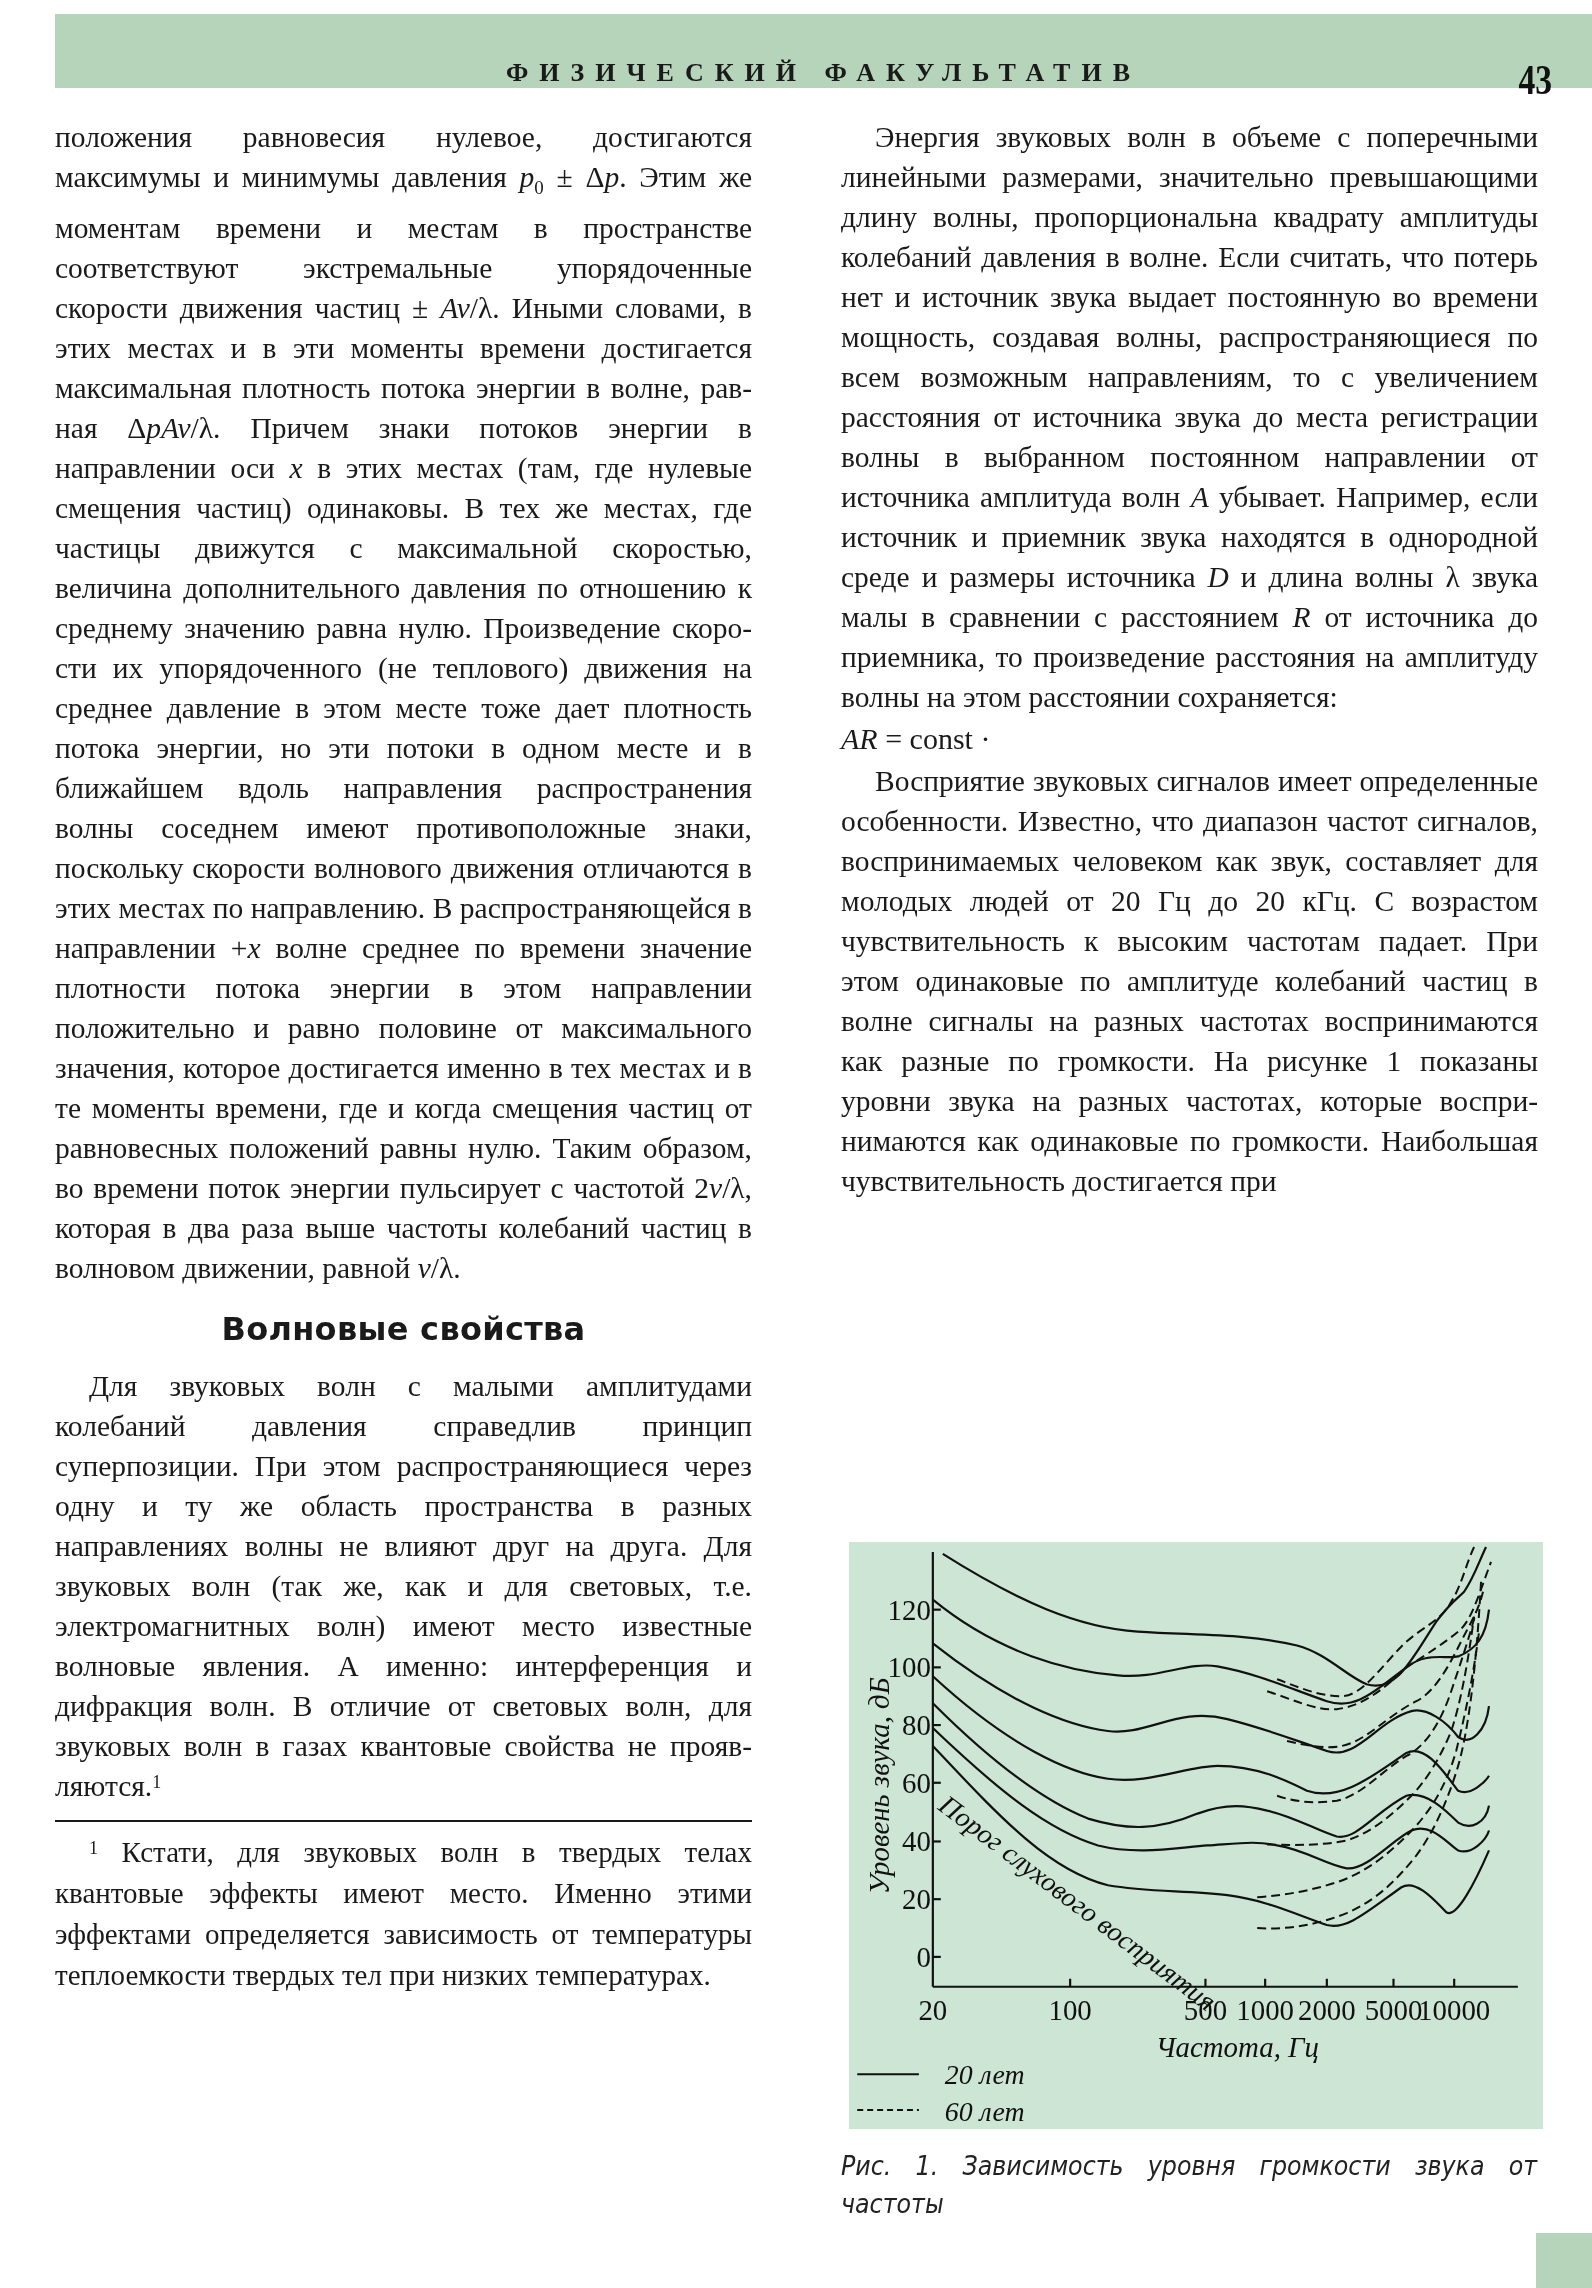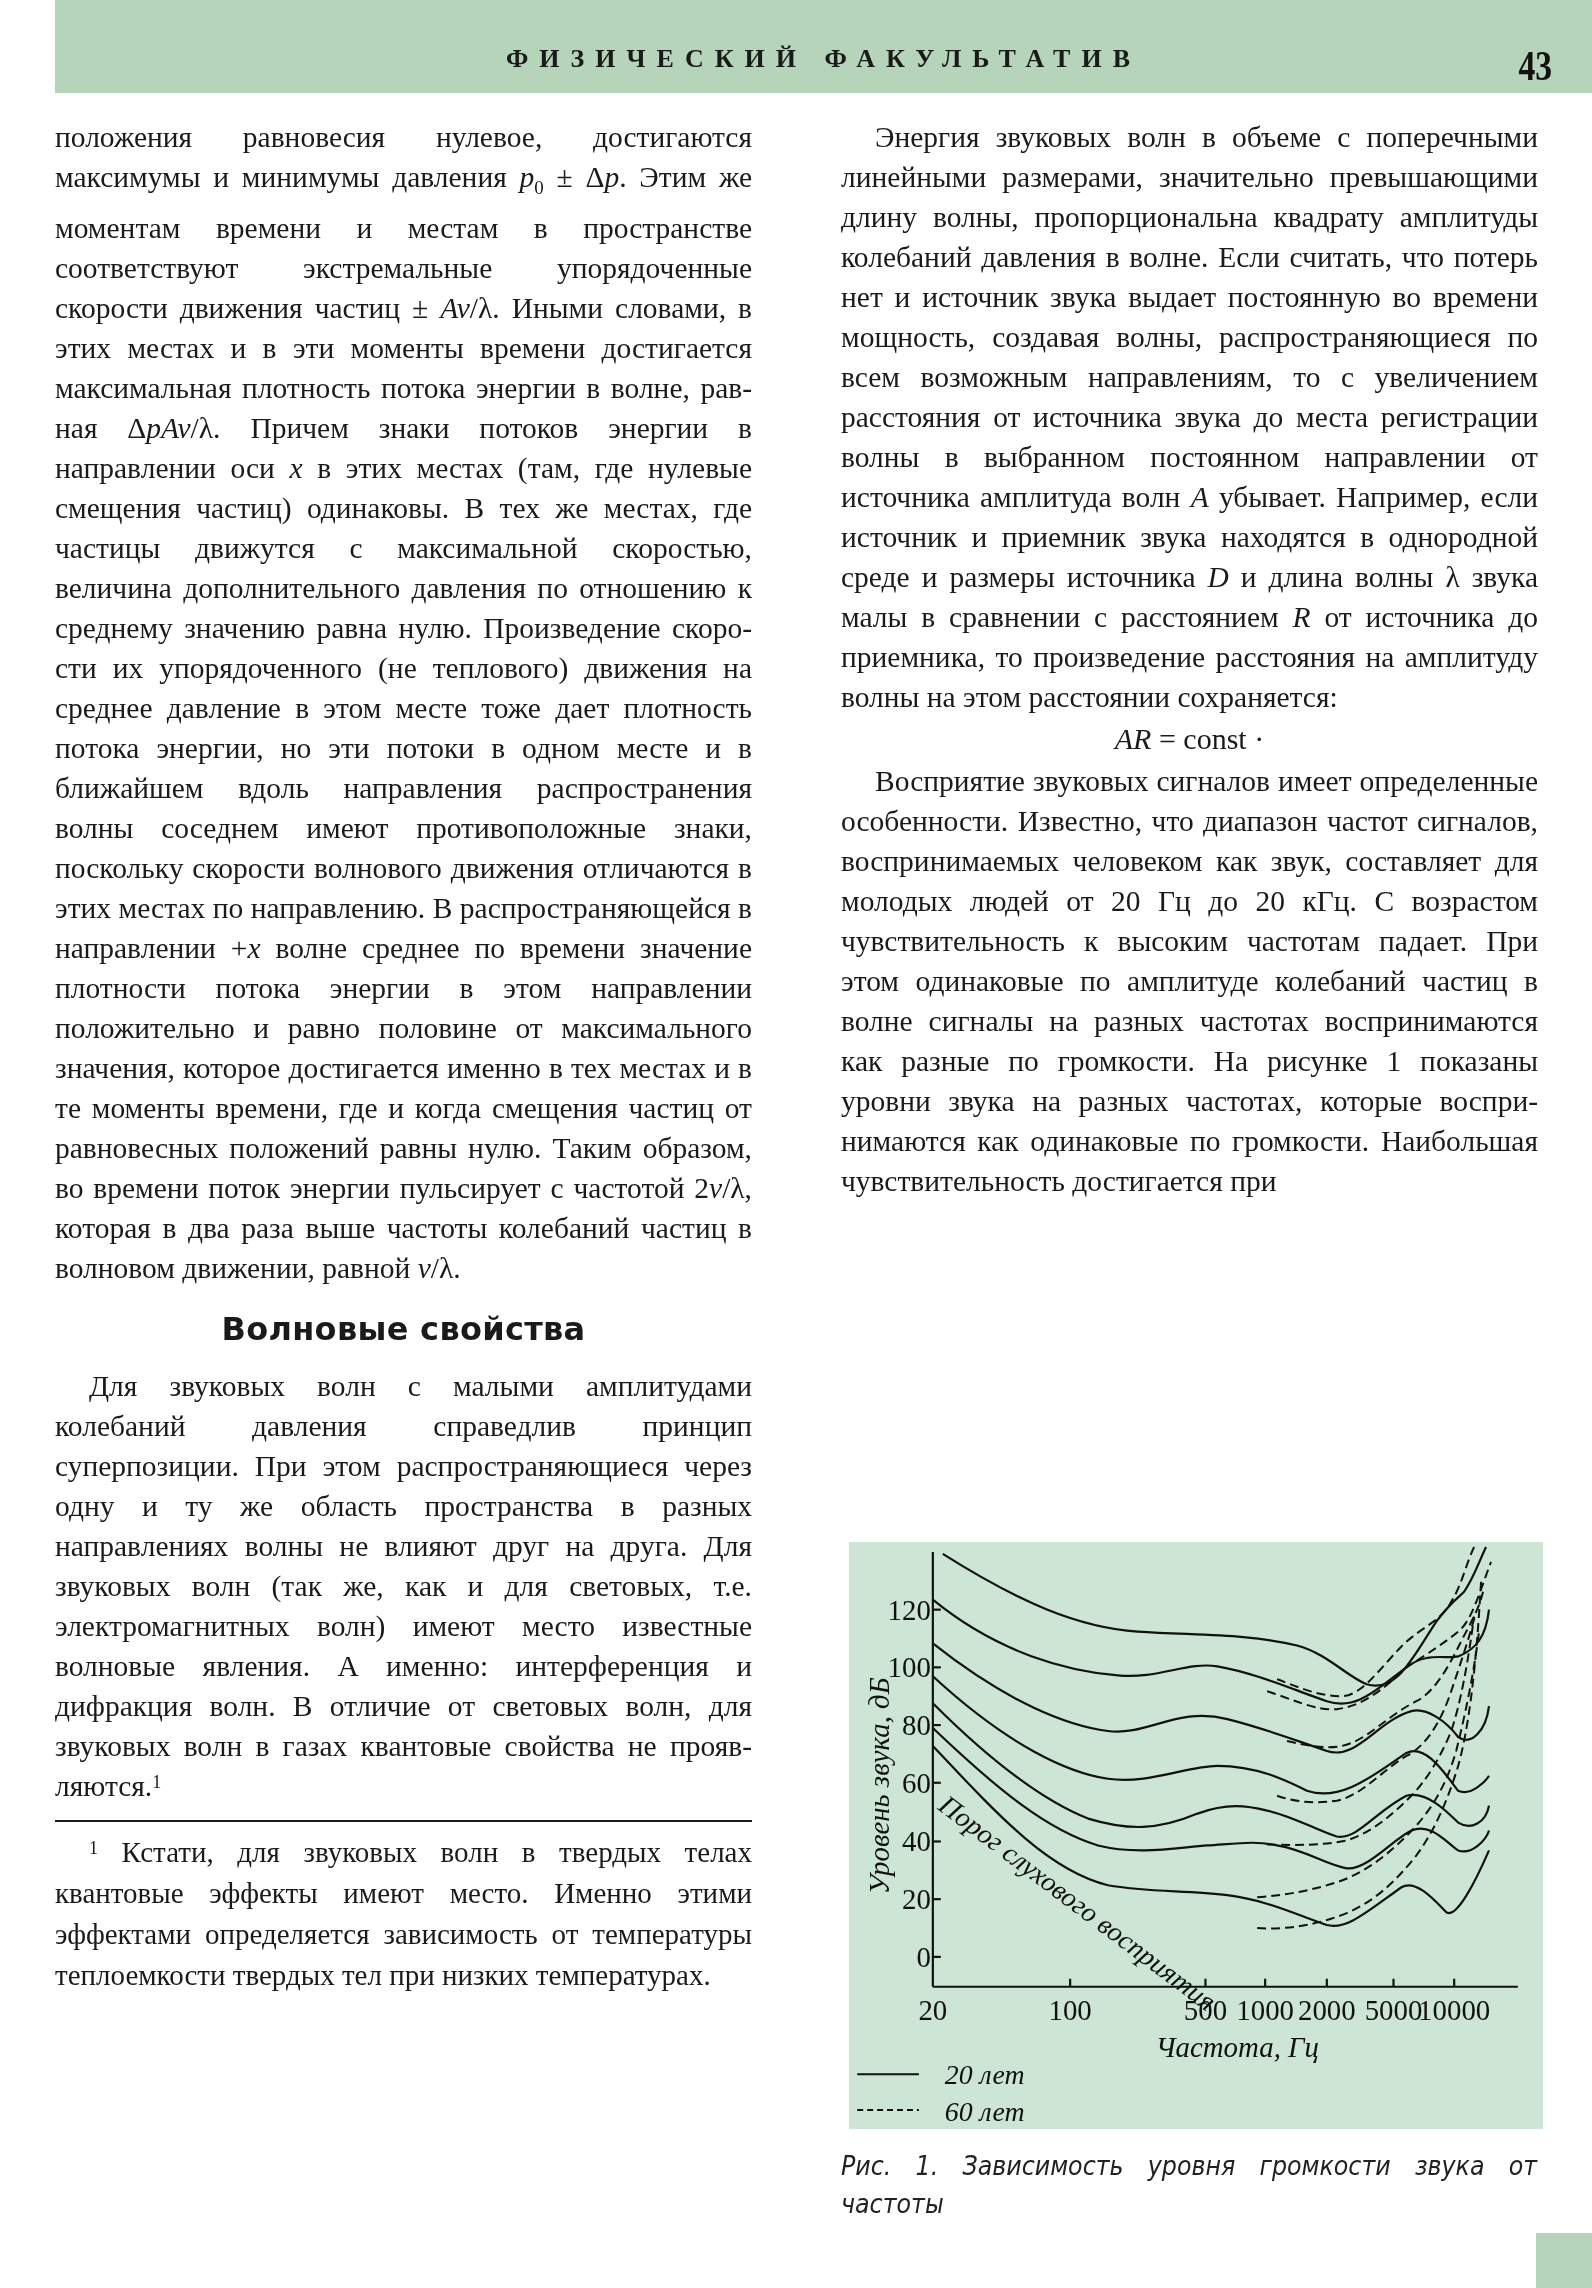--- a/index.html
+++ b/index.html
@@ -1,30 +1,30 @@
 <!DOCTYPE html>
 <html><head>
 <meta charset="utf-8">
 <style>
   html, body { margin:0; padding:0; }
   body { width:1592px; height:2289px; position:relative; background:#ffffff; overflow:hidden;
          font-family:"Liberation Serif", "DejaVu Serif", serif; color:#1a1a1a; }
-  .header-band { position:absolute; left:55px; top:0; width:1537px; height:93px; background:#b6d4b9; }
+  .header-band { position:absolute; left:55px; top:14px; width:1537px; height:74px; background:#b6d4b9; }
   .running-title { position:absolute; left:0; right:0; top:44px; text-align:center;
          font-family:"Liberation Serif", serif; font-weight:bold; font-size:26px; letter-spacing:11px; color:#1a1a1a; }
   .page-number { position:absolute; right:40px; top:42px; font-family:"Liberation Serif", serif; font-weight:bold;
          font-size:42px; transform:scaleX(0.8); transform-origin:right; color:#111; }
   .col { position:absolute; top:117px; width:697px; }
   .col-left { left:55px; }
   .col-right { left:841px; }
   p.body { margin:0; font-size:29.5px; line-height:40px; text-align:justify; text-align-last:left; hyphens:manual; }
   p.indent { text-indent:34px; }
   h2.section { margin:0; font-family:"DejaVu Sans", "Liberation Sans", sans-serif; font-weight:bold;
          font-size:32px; text-align:center; letter-spacing:0.3px; }
-  .formula { text-align:center; font-size:30px; line-height:44px; }
+  .formula { font-size:30px; line-height:44px; }
   i.m { font-style:italic; }
   sup { font-size:18px; vertical-align:top; position:relative; top:-4px; }
   .footnote-rule { height:0; border-top:2px solid #1a1a1a; margin:14px 0 10px 0; }
   p.footnote { margin:0; font-size:29px; line-height:41px; text-align:justify; text-align-last:left; text-indent:34px; }
   .figure-box { position:absolute; left:849px; top:1542px; width:694px; height:587px; background:#cce5d4; }
   .figure-box svg { position:absolute; left:0; top:0; }
   .caption { position:absolute; left:841px; top:2147px; width:697px; font-family:"DejaVu Sans", "Liberation Sans", sans-serif;
          font-style:italic; font-size:27px; line-height:38px; text-align:justify; text-align-last:left; word-spacing:12px;
          transform:scaleX(0.88); transform-origin:left; width:791px; color:#222; }
   .corner-block { position:absolute; left:1536px; top:2233px; width:56px; height:56px; background:#b6d4b9; }

